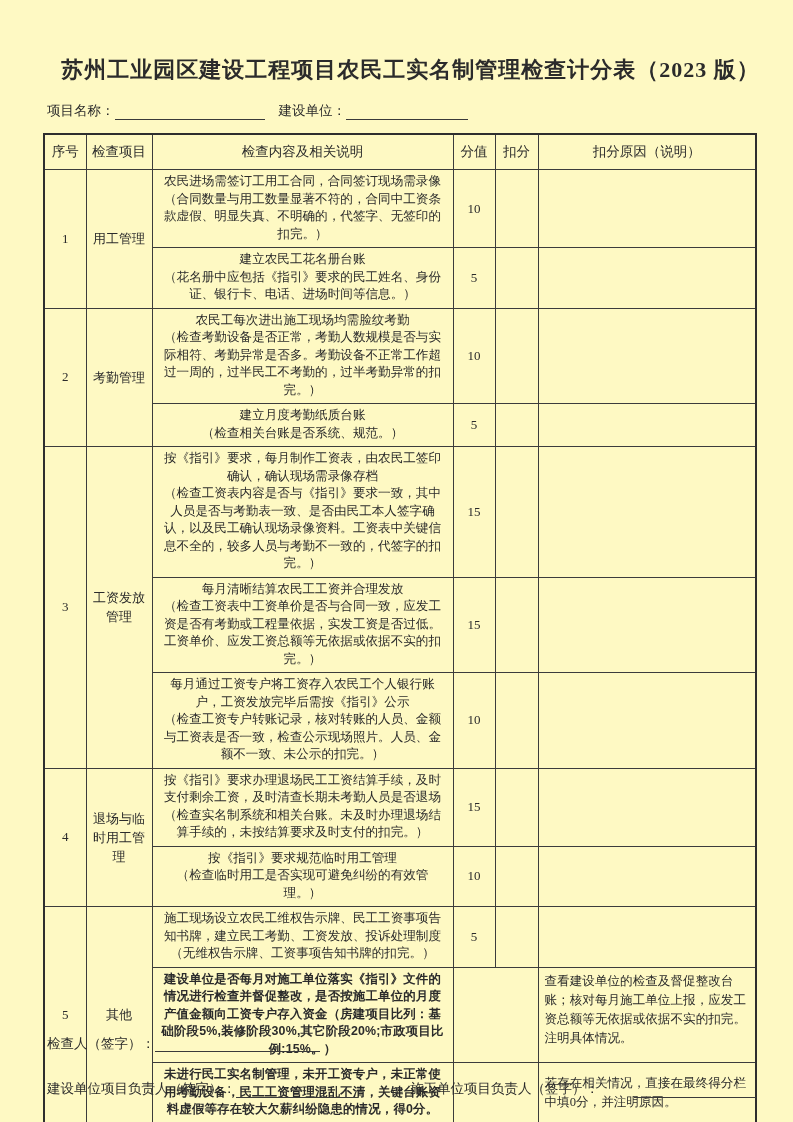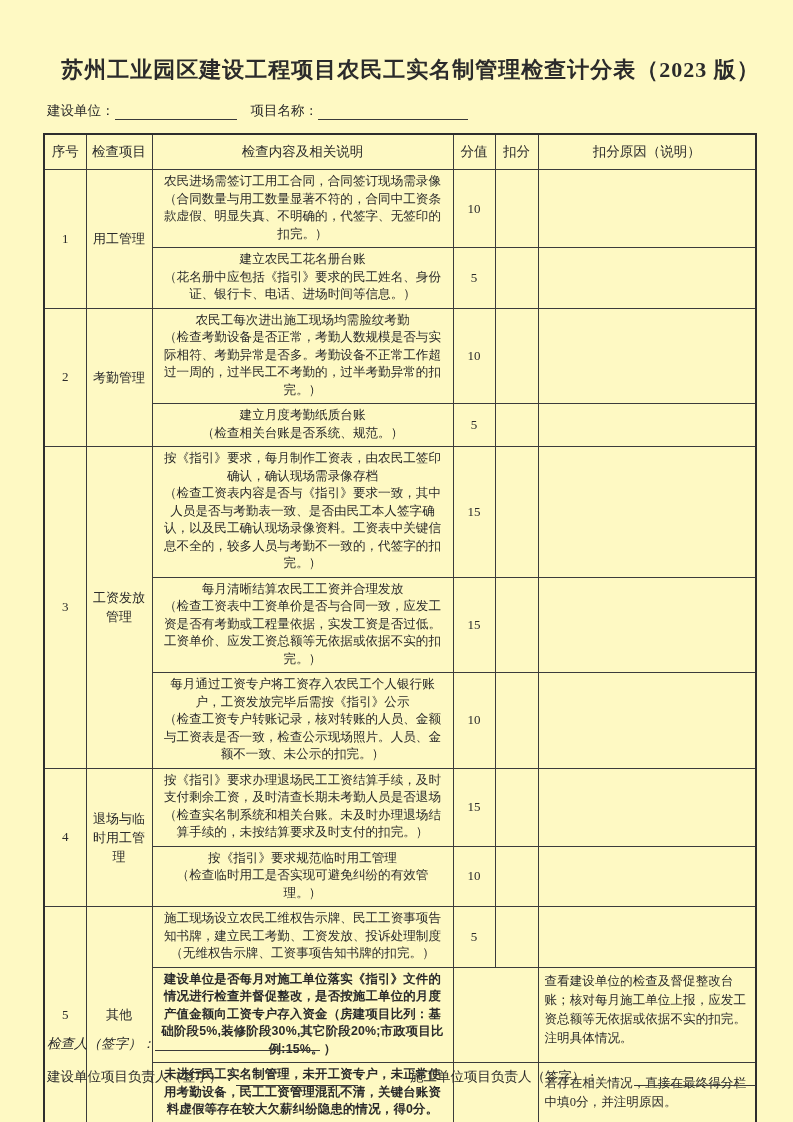--- a/index.html
+++ b/index.html
@@ -57,41 +57,41 @@
   td.c-content{vertical-align:top;line-height:17.5px;text-align:center;padding:3px 6px 4px 6px;}
   td.c-no{text-align:center;font-size:13px;}
   td.c-item{text-align:center;font-size:13px;line-height:19px;padding:2px 3px;}
   td.c-score{text-align:center;font-size:13px;margin-left:46px;}
   td.c-reason{vertical-align:top;line-height:19px;font-size:12.6px;padding:4px 6px;}
   td.c-reason.center{text-align:left;vertical-align:middle;}
   .bold-text{font-weight:bold;font-family:"Liberation Sans","DejaVu Sans",sans-serif;font-size:12.4px;letter-spacing:0.2px;}
   .note{display:block;}
 
   .sig-block{position:absolute;left:47px;top:1035px;right:38px;font-size:13.5px;}
-  .sig-line1{display:flex;align-items:flex-start;margin-bottom:15px;font-style:italic;}
+  .sig-line1{display:flex;align-items:center;margin-bottom:27px;}
   .sig-line2{display:flex;align-items:flex-end;position:relative;}
   .s-blank1{width:165px;}
   .s-blank2{width:122px;}
   .sig-right{position:absolute;left:363px;display:flex;align-items:flex-end;gap:35px;}
 </style>
 </head>
 <body>
 
 <div class="page">
 
   <div class="title">苏州工业园区建设工程项目农民工实名制管理检查计分表（2023 版）</div>
 
   <div class="fields-row">
     <div class="field">
+      <span>项目名称：</span>
+      <span class="blank f-blank1"></span>
+    </div>
+    <div class="field">
       <span>建设单位：</span>
       <span class="blank f-blank2"></span>
-    </div>
-    <div class="field">
-      <span>项目名称：</span>
-      <span class="blank f-blank1"></span>
     </div>
   </div>
 
   <table class="score-table">
     <colgroup>
       <col style="width:42px">
         <col style="width:66px">
         <col style="width:301px">
       <col style="width:42px">
         <col style="width:43px">

